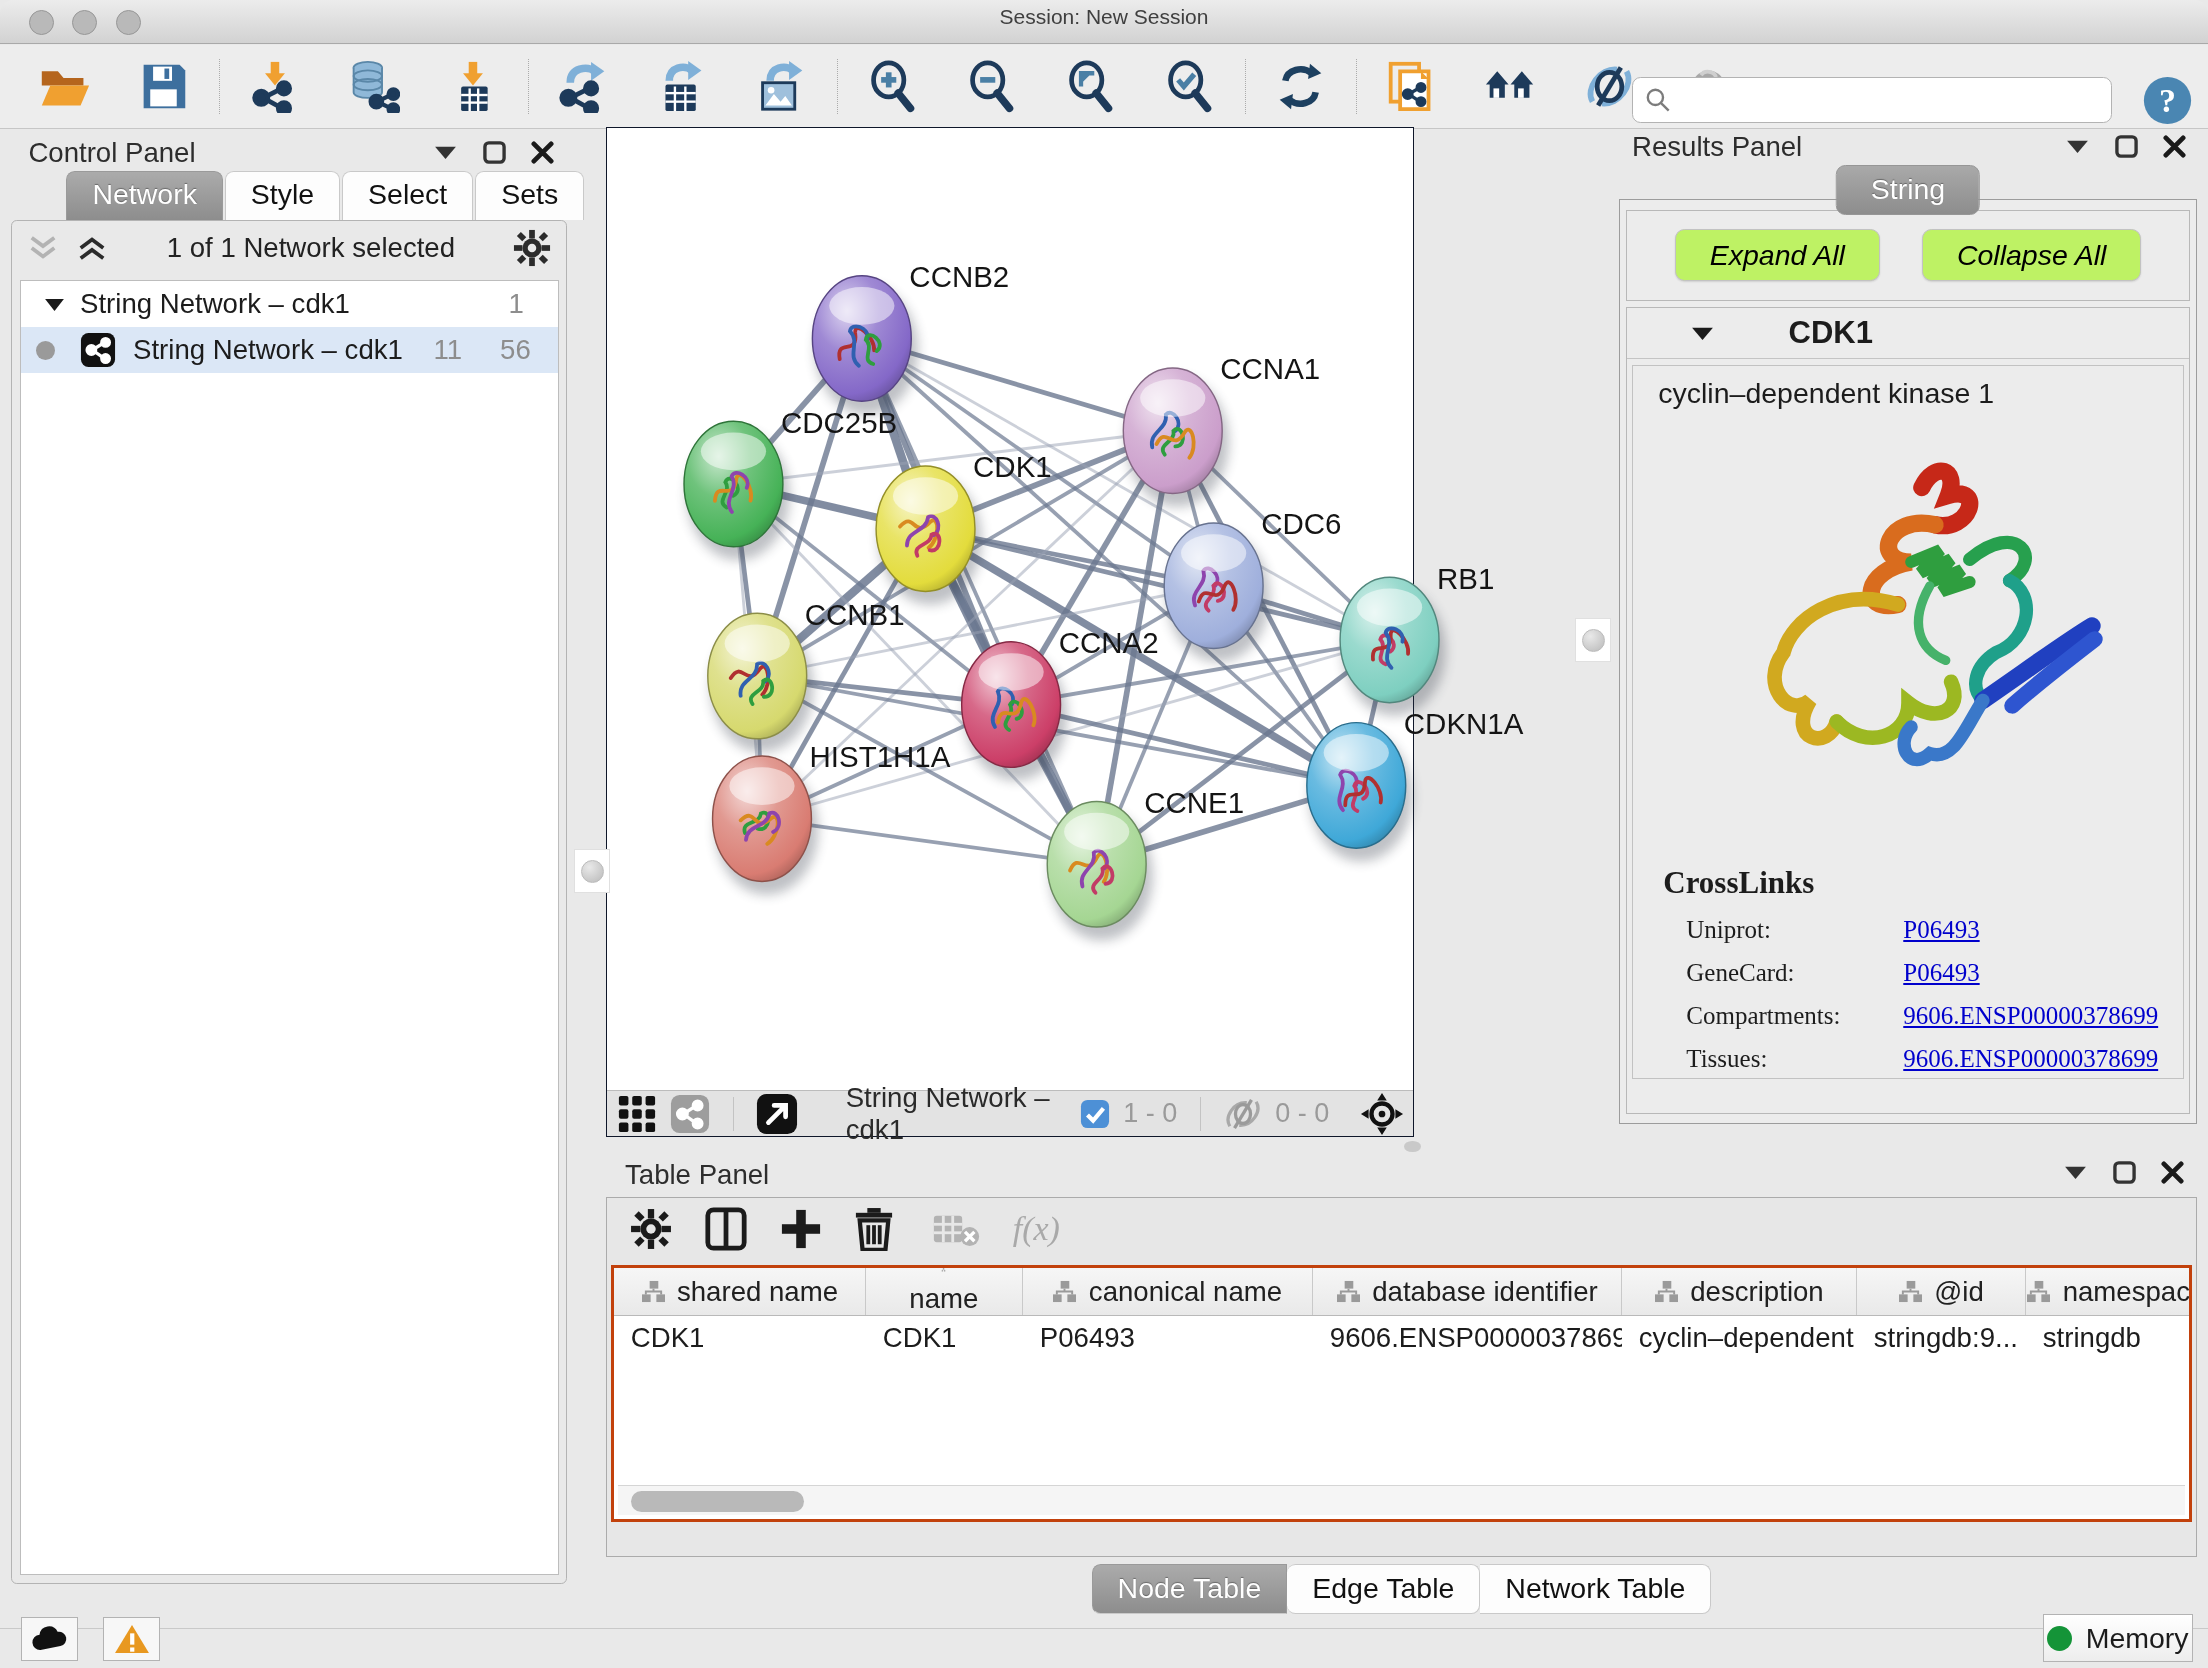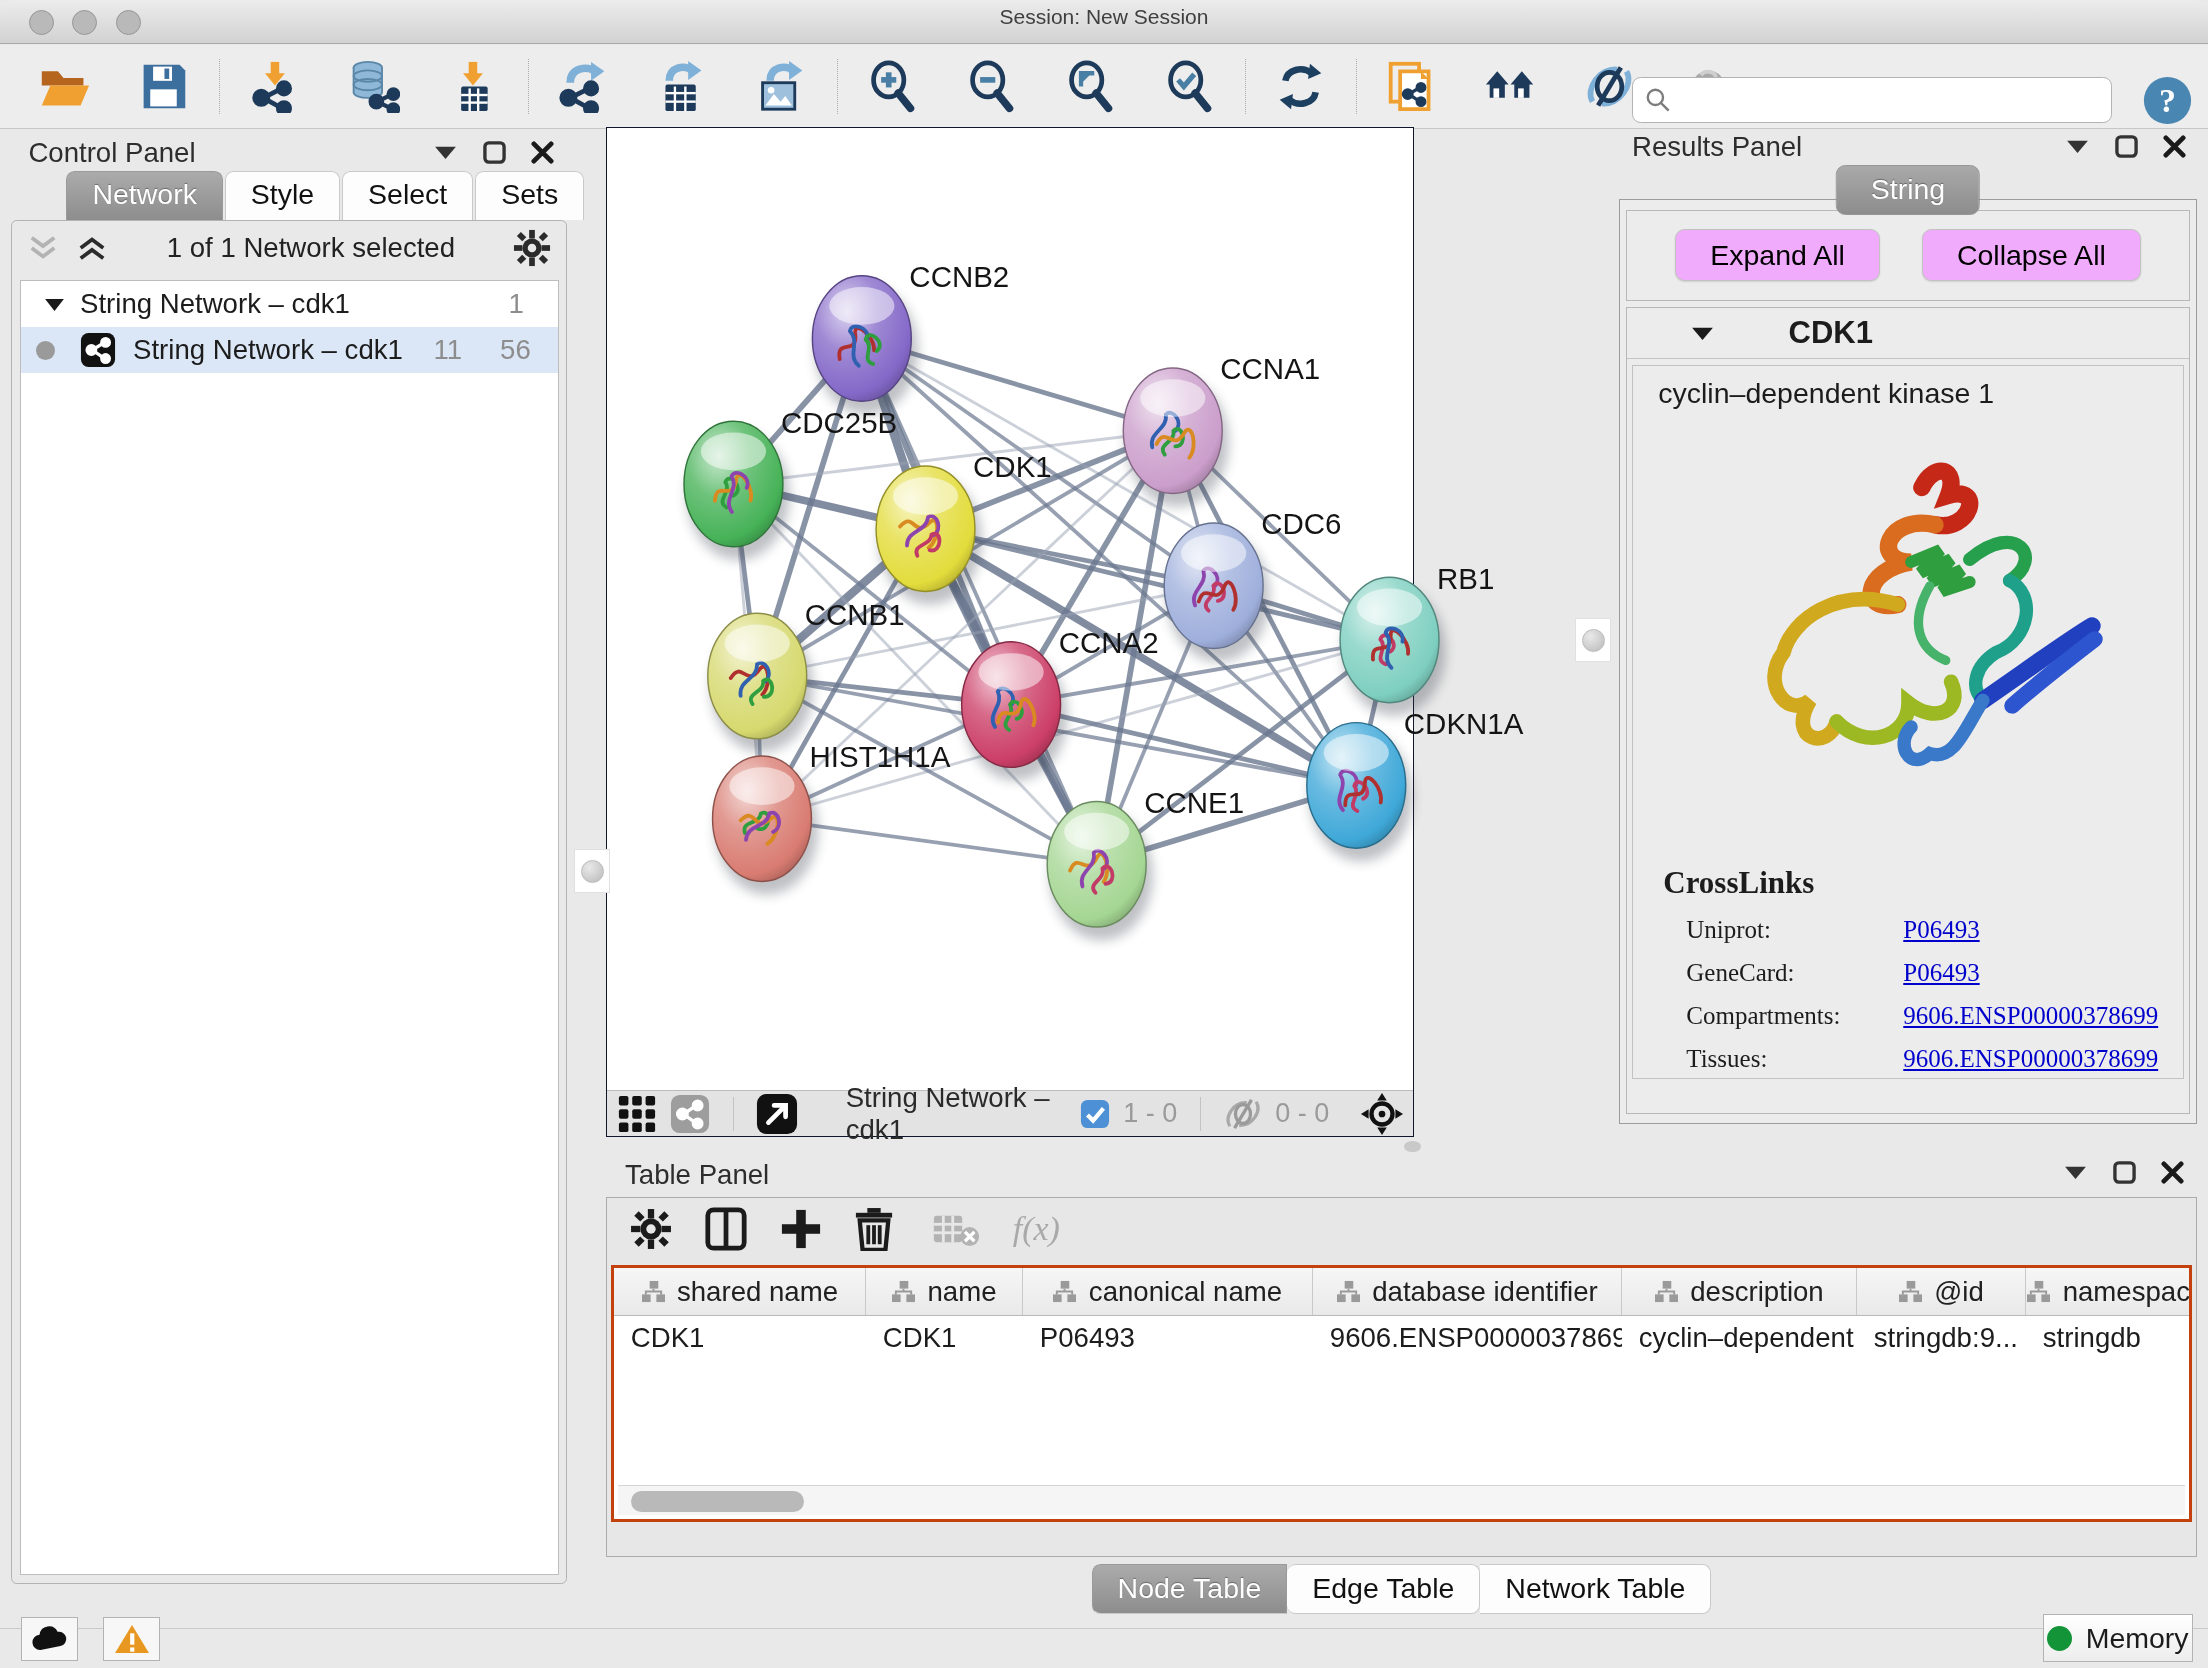--- a/index.html
+++ b/index.html
@@ -103,23 +103,24 @@
   }
   .rp-box{
     position:absolute; left:1.9px; right:1.9px; top:72px; bottom:0;
     background:#ececec; border:1.9px solid #9c9c9c;
   }
   .rp-buttons{
     position:absolute; left:5.7px; right:5.7px; top:9.5px; height:91px;
     border:1px solid #b8b8b8; display:flex; align-items:center; justify-content:center; gap:42px;
   }
   .rp-btn{
-    background:#f0abfc; border:1px solid #c2c2c2; border-radius:9.5px;
+    background:#bef264; border:1px solid #c2c2c2; border-radius:9.5px;
     font-size:28.5px; padding:8.6px 34px; cursor:pointer;
     box-shadow:0 1px 1.9px rgba(0,0,0,.12);
+    font-style:italic;
   }
   .rp-section{
     position:absolute; left:5.7px; right:5.7px; top:107px; bottom:9.5px;
     border:1px solid #b8b8b8;
   }
   .rp-sec-head{ position:relative; height:51px; border-bottom:1px solid #c4c4c4;
     display:flex; align-items:center; }
   .rp-gene{ font-size:31px; font-weight:bold; margin-left:74px; }
   .rp-inner{ position:absolute; left:5.7px; right:5.7px; top:57px; bottom:34px;
     border:1px solid #c2c2c2; overflow:hidden;}
@@ -868,21 +869,21 @@
             <svg width="25" height="23" viewBox="0 0 26 24">
               <g fill="#9a9a9a">
                 <rect x="9" y="1" width="9" height="8"></rect>
                 <rect x="1" y="15" width="9" height="8"></rect>
                 <rect x="16" y="15" width="9" height="8"></rect>
               </g>
               <path d="M13 9v3M5 15v-3h16v3" stroke="#9a9a9a" stroke-width="2" fill="none"></path>
             </svg>
             <span>shared name</span>
           </div>
-          <div class="th-cell" style="width: 157px;">
+          <div class="th-cell" style="width: 157px; flex-direction: column;">
             <svg width="25" height="23" viewBox="0 0 26 24">
               <g fill="#9a9a9a">
                 <rect x="9" y="1" width="9" height="8"></rect>
                 <rect x="1" y="15" width="9" height="8"></rect>
                 <rect x="16" y="15" width="9" height="8"></rect>
               </g>
               <path d="M13 9v3M5 15v-3h16v3" stroke="#9a9a9a" stroke-width="2" fill="none"></path>
             </svg>
             <span>name</span>
           </div>

